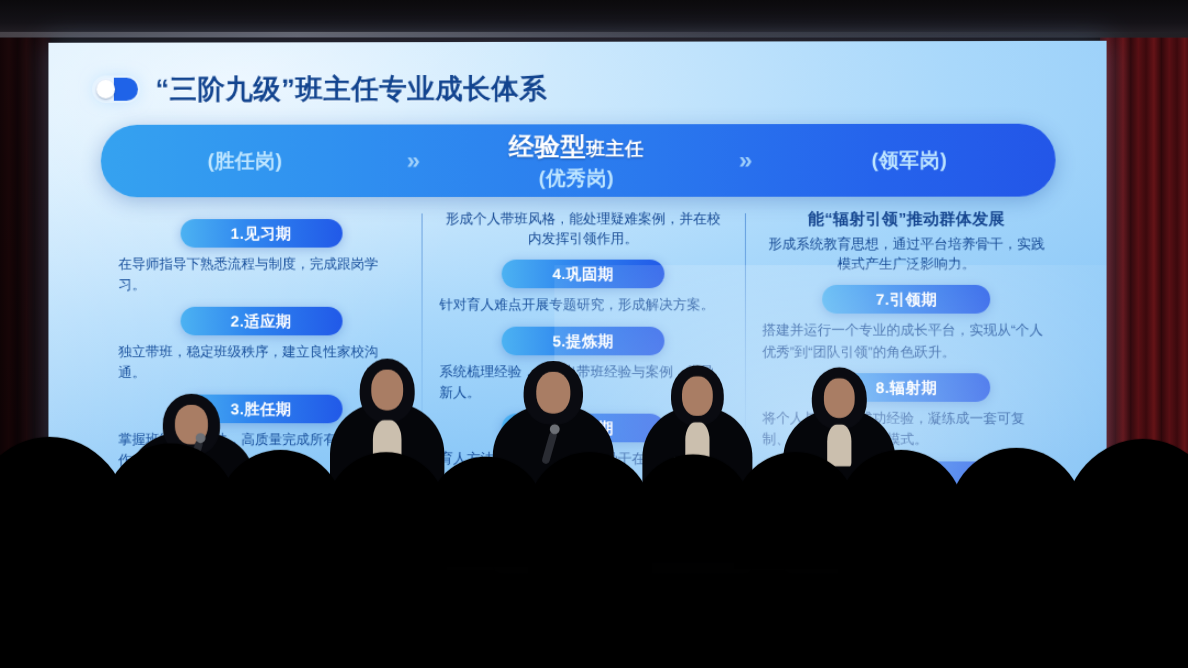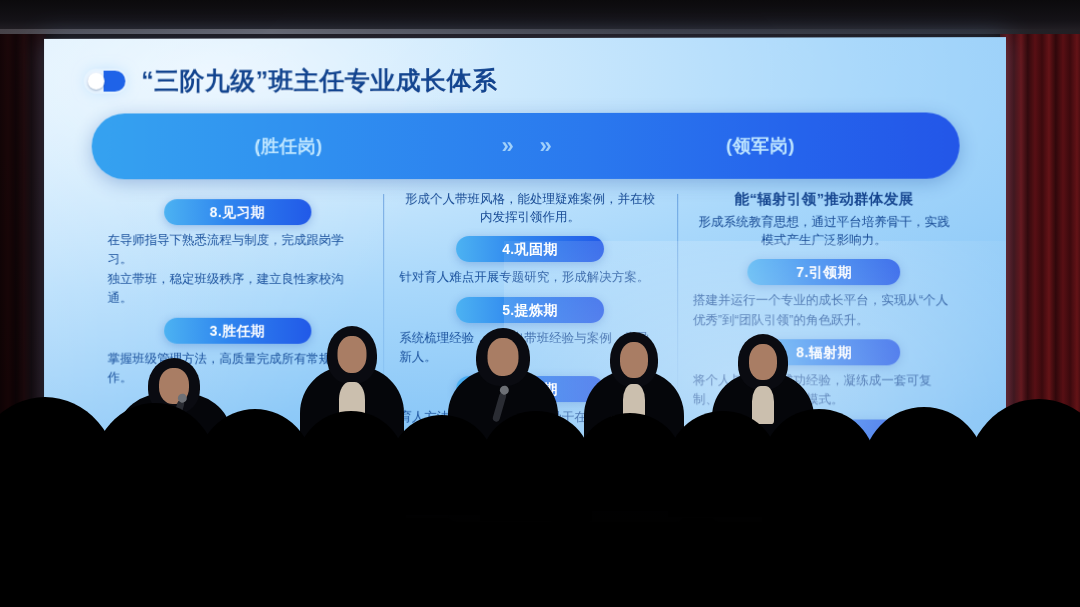--- a/index.html
+++ b/index.html
@@ -259,31 +259,36 @@
           <span class="toggle-knob"></span>
         </span>
         <span class="slide-title">“三阶九级”班主任专业成长体系</span>
       </div>
 
       <div class="stage-bar">
         <div class="stage-cell">
           <div class="stage-sub">(胜任岗)</div>
         </div>
         <div class="stage-arrow">»</div>
+        <div class="stage-cell">
+          <div class="stage-name"><span>经验型</span><span class="small">班主任</span></div>
+          <div class="stage-sub">(优秀岗)</div>
+        </div>
         <div class="stage-arrow">»</div>
         <div class="stage-cell">
           <div class="stage-sub">(领军岗)</div>
         </div>
       </div>
 
       <div class="cols">
 
         <div class="col left">
-          <div class="badge">8.见习期</div>
+          <div class="badge">1.见习期</div>
           <p class="step-text">在导师指导下熟悉流程与制度，完成跟岗学习。</p>
+          <div class="badge">2.适应期</div>
           <p class="step-text">独立带班，稳定班级秩序，建立良性家校沟通。</p>
           <div class="badge">3.胜任期</div>
           <p class="step-text">掌握班级管理方法，高质量完成所有常规工作。</p>
         </div>
 
         <div class="col mid">
           <div class="col-lead">形成个人带班风格，能处理疑难案例，并在校内发挥引领作用。</div>
           <div class="badge">4.巩固期</div>
           <p class="step-text">针对育人难点开展专题研究，形成解决方案。</p>
           <div class="badge">5.提炼期</div>

